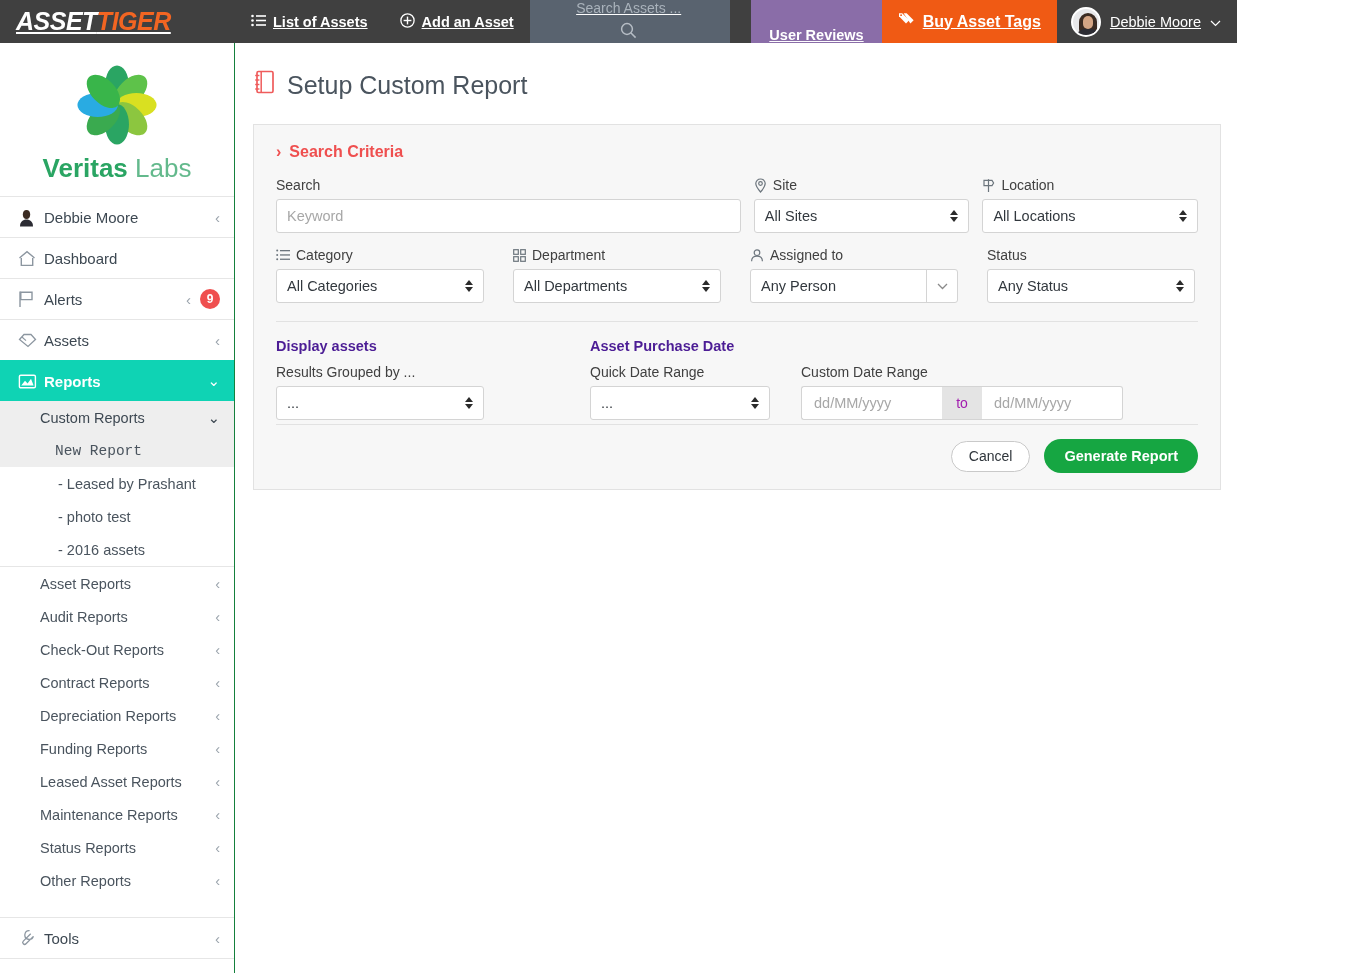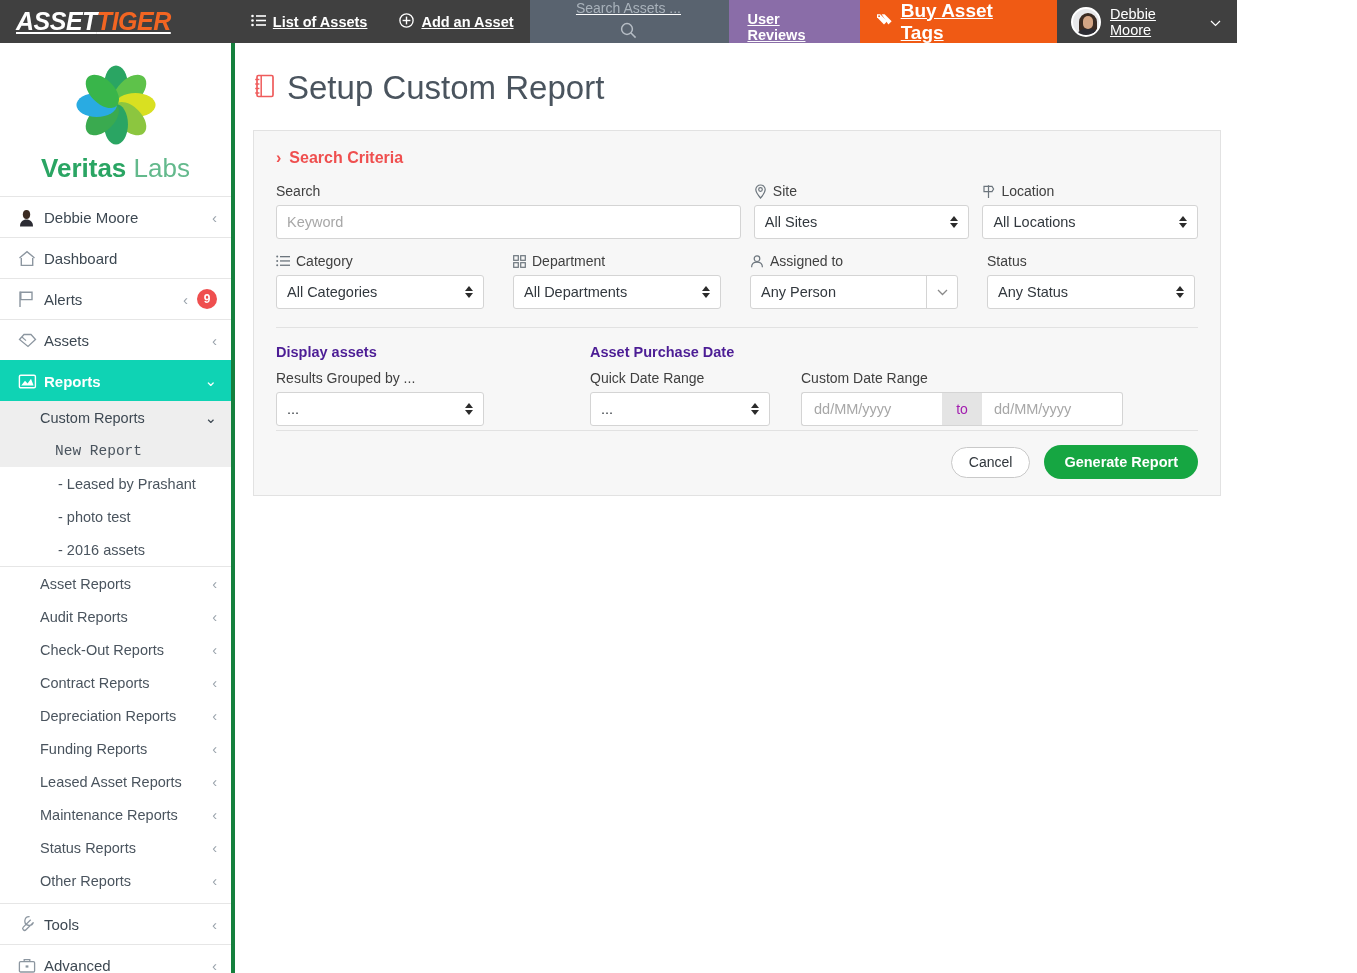--- a/index.html
+++ b/index.html
@@ -37,38 +37,38 @@
     padding: 0 14px 0 12px; margin: 0; flex-direction: column;
   }
   .hdr-search-ph { font-size: 14px; color: #a9b2bb; }
   .spacer { flex: 1; }
   .btn-reviews {
     background: #8a6da8; display: flex; align-items: flex-end;
     padding: 0 18px; font-size: 14.5px; font-weight: bold;
   }
   .btn-tags {
     background: #f05a14; display: flex; align-items: center; gap: 8px;
-    padding: 0 16px; font-size: 19px; font-weight: bold;
+    padding: 0 16px; font-size: 16px; font-weight: bold;
   }
   .user-cell { display: flex; align-items: center; gap: 9px; padding: 0 16px 0 14px; font-size: 14.5px; }
   .avatar {
     width: 30px; height: 30px; border-radius: 50%;
     background: #e8e8ea; overflow: hidden; position: relative;
     border: 2px solid #ffffff;
   }
   .avatar .a-hair { position:absolute; left:6px; top:4px; width:18px; height:20px; background:#3b2b22; border-radius:9px 9px 4px 4px; }
   .avatar .a-face { position:absolute; left:10px; top:7px; width:10px; height:13px; background:#d5a584; border-radius:5px 5px 5px 5px; }
   .avatar .a-body { position:absolute; left:4px; top:20px; width:22px; height:12px; background:#2c2c33; border-radius:8px 8px 0 0; }
 
   
   .sidebar {
     position: absolute; top: 43px; left: 0;
     width: 235px; height: 930px;
     background: #ffffff;
-    border-right: 4px solid #15803d;
+    border-right: 1px solid #15803d;
     overflow: hidden;
   }
   .brand { padding: 16px 0 12px; text-align: center; }
   .brand-mark { width: 92px; height: 92px; margin: 0 auto 2px; display:block; }
   .brand-name { font-size: 26px; color: #2aa563; }
   .brand-name b { font-weight: bold; }
   .brand-name span { color: #63b98c; }
 
   .s-row {
     display: flex; align-items: center;
@@ -113,21 +113,21 @@
     font-size: 14.5px; color: #3d4852;
     background: #eeeeee;
   }
   .s-grp .s-label { flex: 1; }
   .sep { border-top: 1px solid #e6e6e6; }
 
   
   .main { position: absolute; top: 43px; left: 235px; width: 1122px; height: 930px; background: #fff; }
   .page-title {
     display: flex; align-items: center; gap: 11px;
-    padding: 26px 0 0 18px; font-size: 33px; color: #4a545e;
+    padding: 26px 0 0 18px; font-size: 25px; color: #4a545e;
   }
   .panel {
     margin: 23px 136px 0 18px;
     background: #f7f7f7; border: 1px solid #e2e2e2;
     padding: 18px 22px 16px 22px;
   }
   .sc-head {
     display: flex; align-items: center; gap: 8px;
     color: #ef4f4f; font-size: 16px; font-weight: bold;
     margin-bottom: 16px;
@@ -398,21 +398,21 @@
   </div>
   <div class="s-sub">
     <span class="s-label">Status Reports</span>
     <span class="s-chev">‹</span>
   </div>
   <div class="s-sub">
     <span class="s-label">Other Reports</span>
     <span class="s-chev">‹</span>
   </div>
 
-  <div class="s-row" style="margin-top:6px">
+  <div class="s-row" style="margin-top:20px">
     <span class="s-ico">
       <svg width="18" height="18" viewBox="0 0 18 18">
           <path d="M11.6 1.6 A4.4 4.4 0 1 0 15.4 7.4 L15.4 7.4 L8 14.8 A1.9 1.9 0 0 1 5.3 12.1 L12.7 4.7" fill="none" stroke="#8c96a0" stroke-width="1.3"></path>
         </svg>
     </span>
     <span class="s-label">Tools</span>
     <span class="s-chev">‹</span>
   </div>
 
   <div class="s-row">

